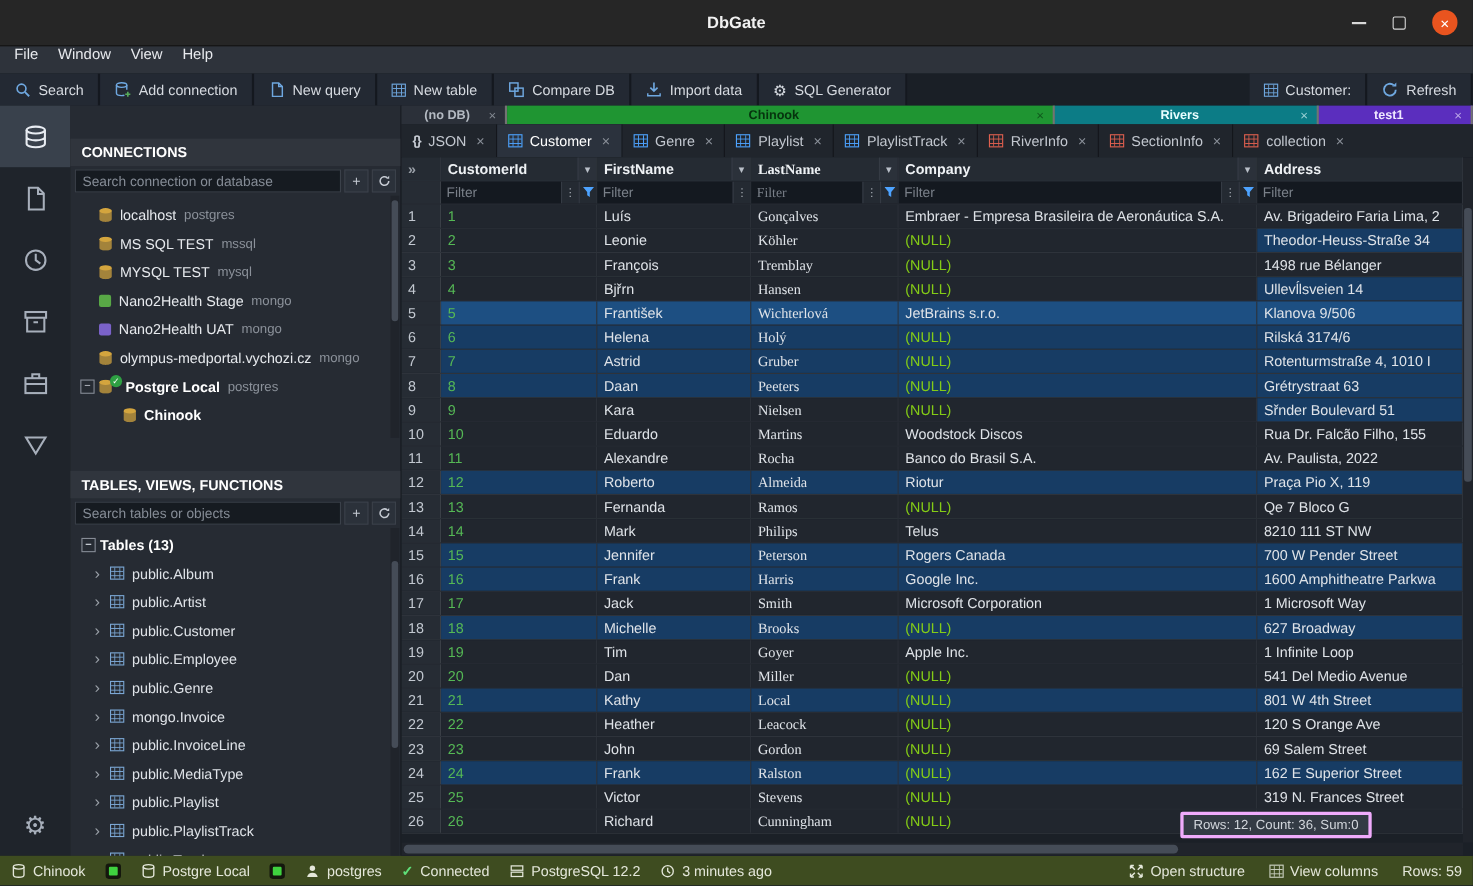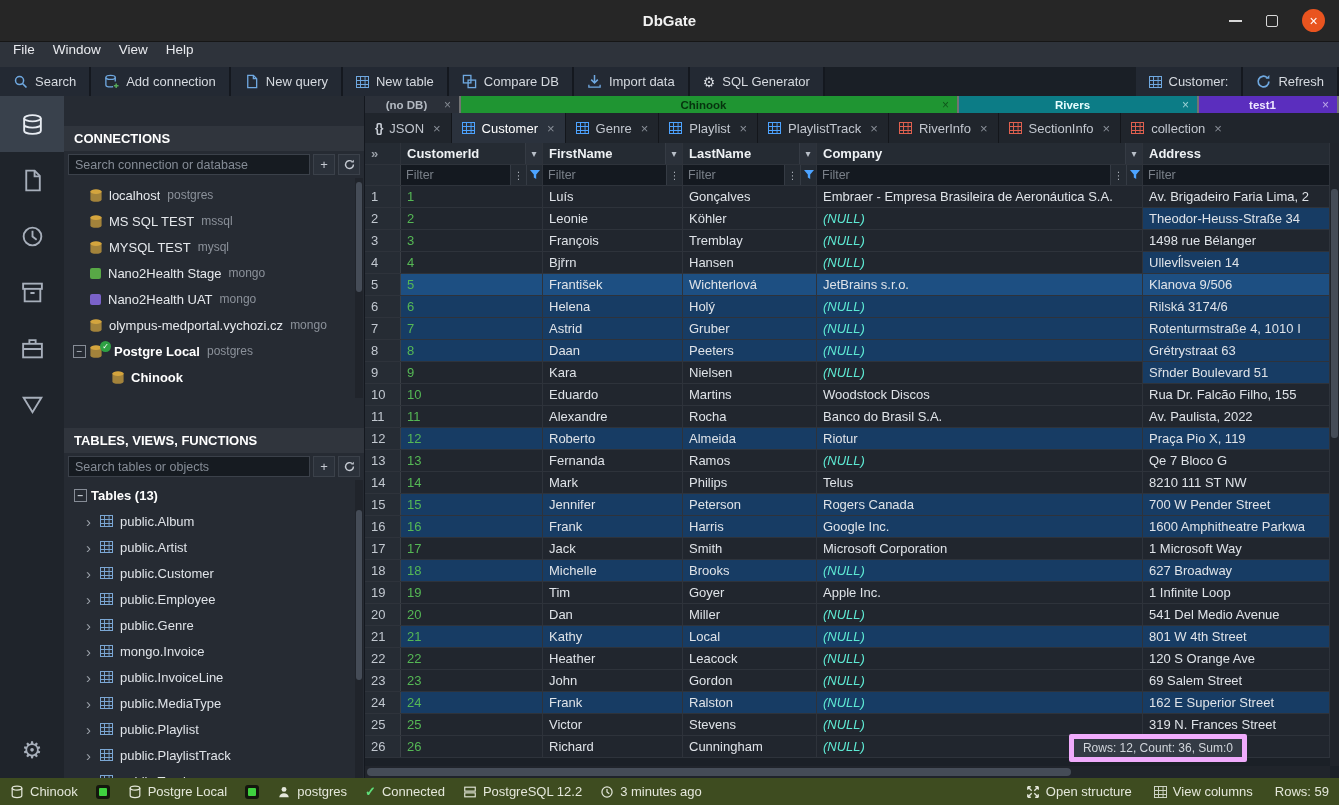--- a/index.html
+++ b/index.html
@@ -94,42 +94,42 @@
   .tab .json-ico { font-weight:bold; color:#c9ced6; font-size:12px; letter-spacing:-1px; }
   .tab.partial { border-right:none; padding-right:0; }
 
   
   .grid { flex:1; position:relative; min-height:0; background:#1b2027; overflow:hidden; }
   .grid-inner { position:absolute; left:0; top:0; right:9px; bottom:12px; overflow:hidden; }
   .grow { display:flex; height:22px; border-bottom:1px solid #2e333b; }
   .cell { padding:0 6px; border-right:1px solid #2e333b; overflow:hidden; white-space:nowrap;
     height:100%; display:flex; align-items:center; background:#21262e; }
   .c0 { width:36px; flex:none; } .c1 { width:142px; flex:none; } .c2 { width:140px; flex:none; }
-  .c3 { width:134px; flex:none; } .c4 { width:326px; flex:none; } .c5 { flex:1; }
+  .c3 { width:134px; flex:none;font-family:Liberation Serif, serif; } .c4 { width:326px; flex:none; } .c5 { flex:1; }
   .hdr { background:#252b33; font-weight:bold; color:#eef1f4; }
   .hdr .cell { background:#252b33; justify-content:space-between; padding-right:0; }
   .dd { width:17px; align-self:stretch; display:flex; align-items:center; justify-content:center;
     border-left:1px solid #353b44; background:#2b313a; color:#b9bfc8; font-size:10px; font-weight:normal; }
   .corner { justify-content:flex-start; color:#9aa0a8; font-weight:bold; font-size:13px; }
   .frow { height:21px; }
   .frow .cell { background:#1d222a; padding:0; }
   .frow input { flex:1; min-width:0; height:100%; background:#141920; border:none; color:#dfe3e8;
     padding:0 5px; font-size:12.5px; font-family:inherit; }
   .frow input::placeholder { color:#7a8089; }
   .fico { width:16px; align-self:stretch; flex:none; display:flex; align-items:center; justify-content:center;
     background:#242a32; border-left:1px solid #353b44; color:#aab0b8; font-size:10px; }
   .fico.funnel { color:#4da3ff; }
   .fico svg { width:10px; height:10px; }
   .rownum { background:#262c34 !important; color:#c2c8d0; border-right:1px solid #3a3f46; }
   .idv { color:#55b855; }
-  .nullv { color:#5eead4; font-style:italic; }
+  .nullv { color:#84cc16; }
   .grow.sel .cell { background:#173c64; }
   .grow.focus .cell { background:#1d4f82; }
   .grow.addr .c5 { background:#173c64; }
-  .sel-badge { position:absolute; right:92px; bottom:16px; background:#343b45; border:5px solid #f0abfc;
+  .sel-badge { position:absolute; right:92px; bottom:16px; background:#343b45; border:3px solid #f0abfc;
     color:#d2d6dc; font-size:12px; padding:2px 9px; border-radius:2px; z-index:5; }
   .vscroll { position:absolute; top:0; right:0; bottom:12px; width:9px; background:#20242b; }
   .vthumb { position:absolute; left:1px; right:1px; top:46px; height:40%; background:#454c57; border-radius:3px; }
   .hscroll { position:absolute; left:0; right:9px; bottom:0; height:12px; background:#20242b; }
   .hthumb { position:absolute; left:2px; top:2px; height:8px; width:73%; background:#454c57; border-radius:4px; }
 
   
   .statusbar { height:27px; background:#3e4c20; display:flex; align-items:center; padding:0 10px;
     gap:18px; flex:none; color:#e4e7da; font-size:13px; }
   .sb-item { display:flex; align-items:center; gap:6px; white-space:nowrap; }

